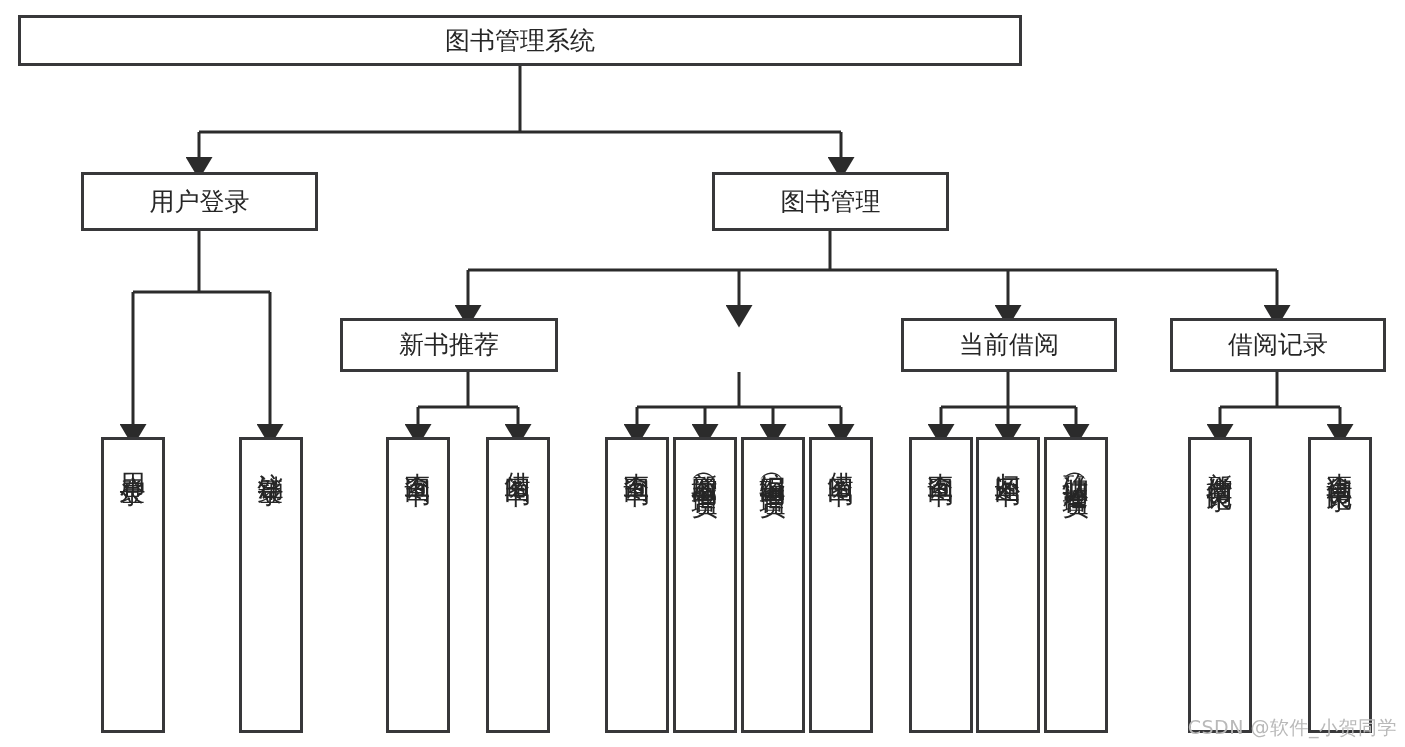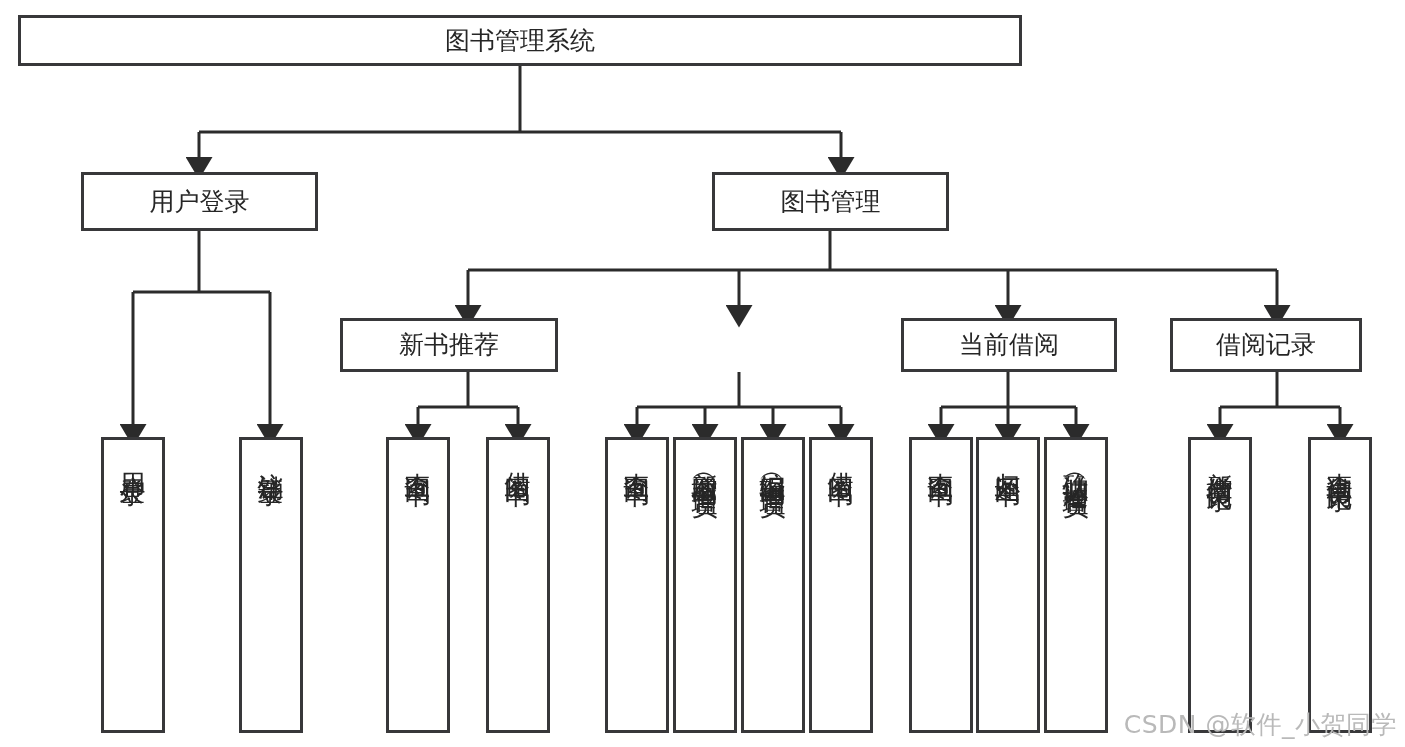--- a/index.html
+++ b/index.html
@@ -57,21 +57,21 @@
     text-orientation: upright;
     font-size: 26px;
     letter-spacing: 3px;
     line-height: 1;
     white-space: nowrap;
   }
   #watermark {
     position: absolute;
     right: 8px;
     bottom: 6px;
-    font-size: 25px;
+    font-size: 19px;
     color: #b9b9b9;
     letter-spacing: 0.5px;
     z-index: 5;
     white-space: nowrap;
     font-family: "DejaVu Sans", "Liberation Sans", sans-serif;
     margin-top: 48px;
   }
 </style>
 </head>
 <body>
@@ -138,21 +138,21 @@
   <div class="node horiz" style="left:712px; top:172px; width:237px; height:59px;">
     <span class="node-label">图书管理</span>
   </div>
 
   <div class="node horiz" style="left:340px; top:318px; width:218px; height:54px;">
     <span class="node-label">新书推荐</span>
   </div>
   <div class="node horiz" style="left:901px; top:318px; width:216px; height:54px;">
     <span class="node-label">当前借阅</span>
   </div>
-  <div class="node horiz" style="left:1170px; top:318px; width:192px; height:54px;">
+  <div class="node horiz" style="left:1170px; top:318px; width:216px; height:54px;">
     <span class="node-label">借阅记录</span>
   </div>
 
   <div class="node vert" style="left:101px; top:437px; width:64px; height:296px;">
     <span class="node-label">用户登录</span>
   </div>
   <div class="node vert" style="left:239px; top:437px; width:64px; height:296px;">
     <span class="node-label">注销登录</span>
   </div>
 

